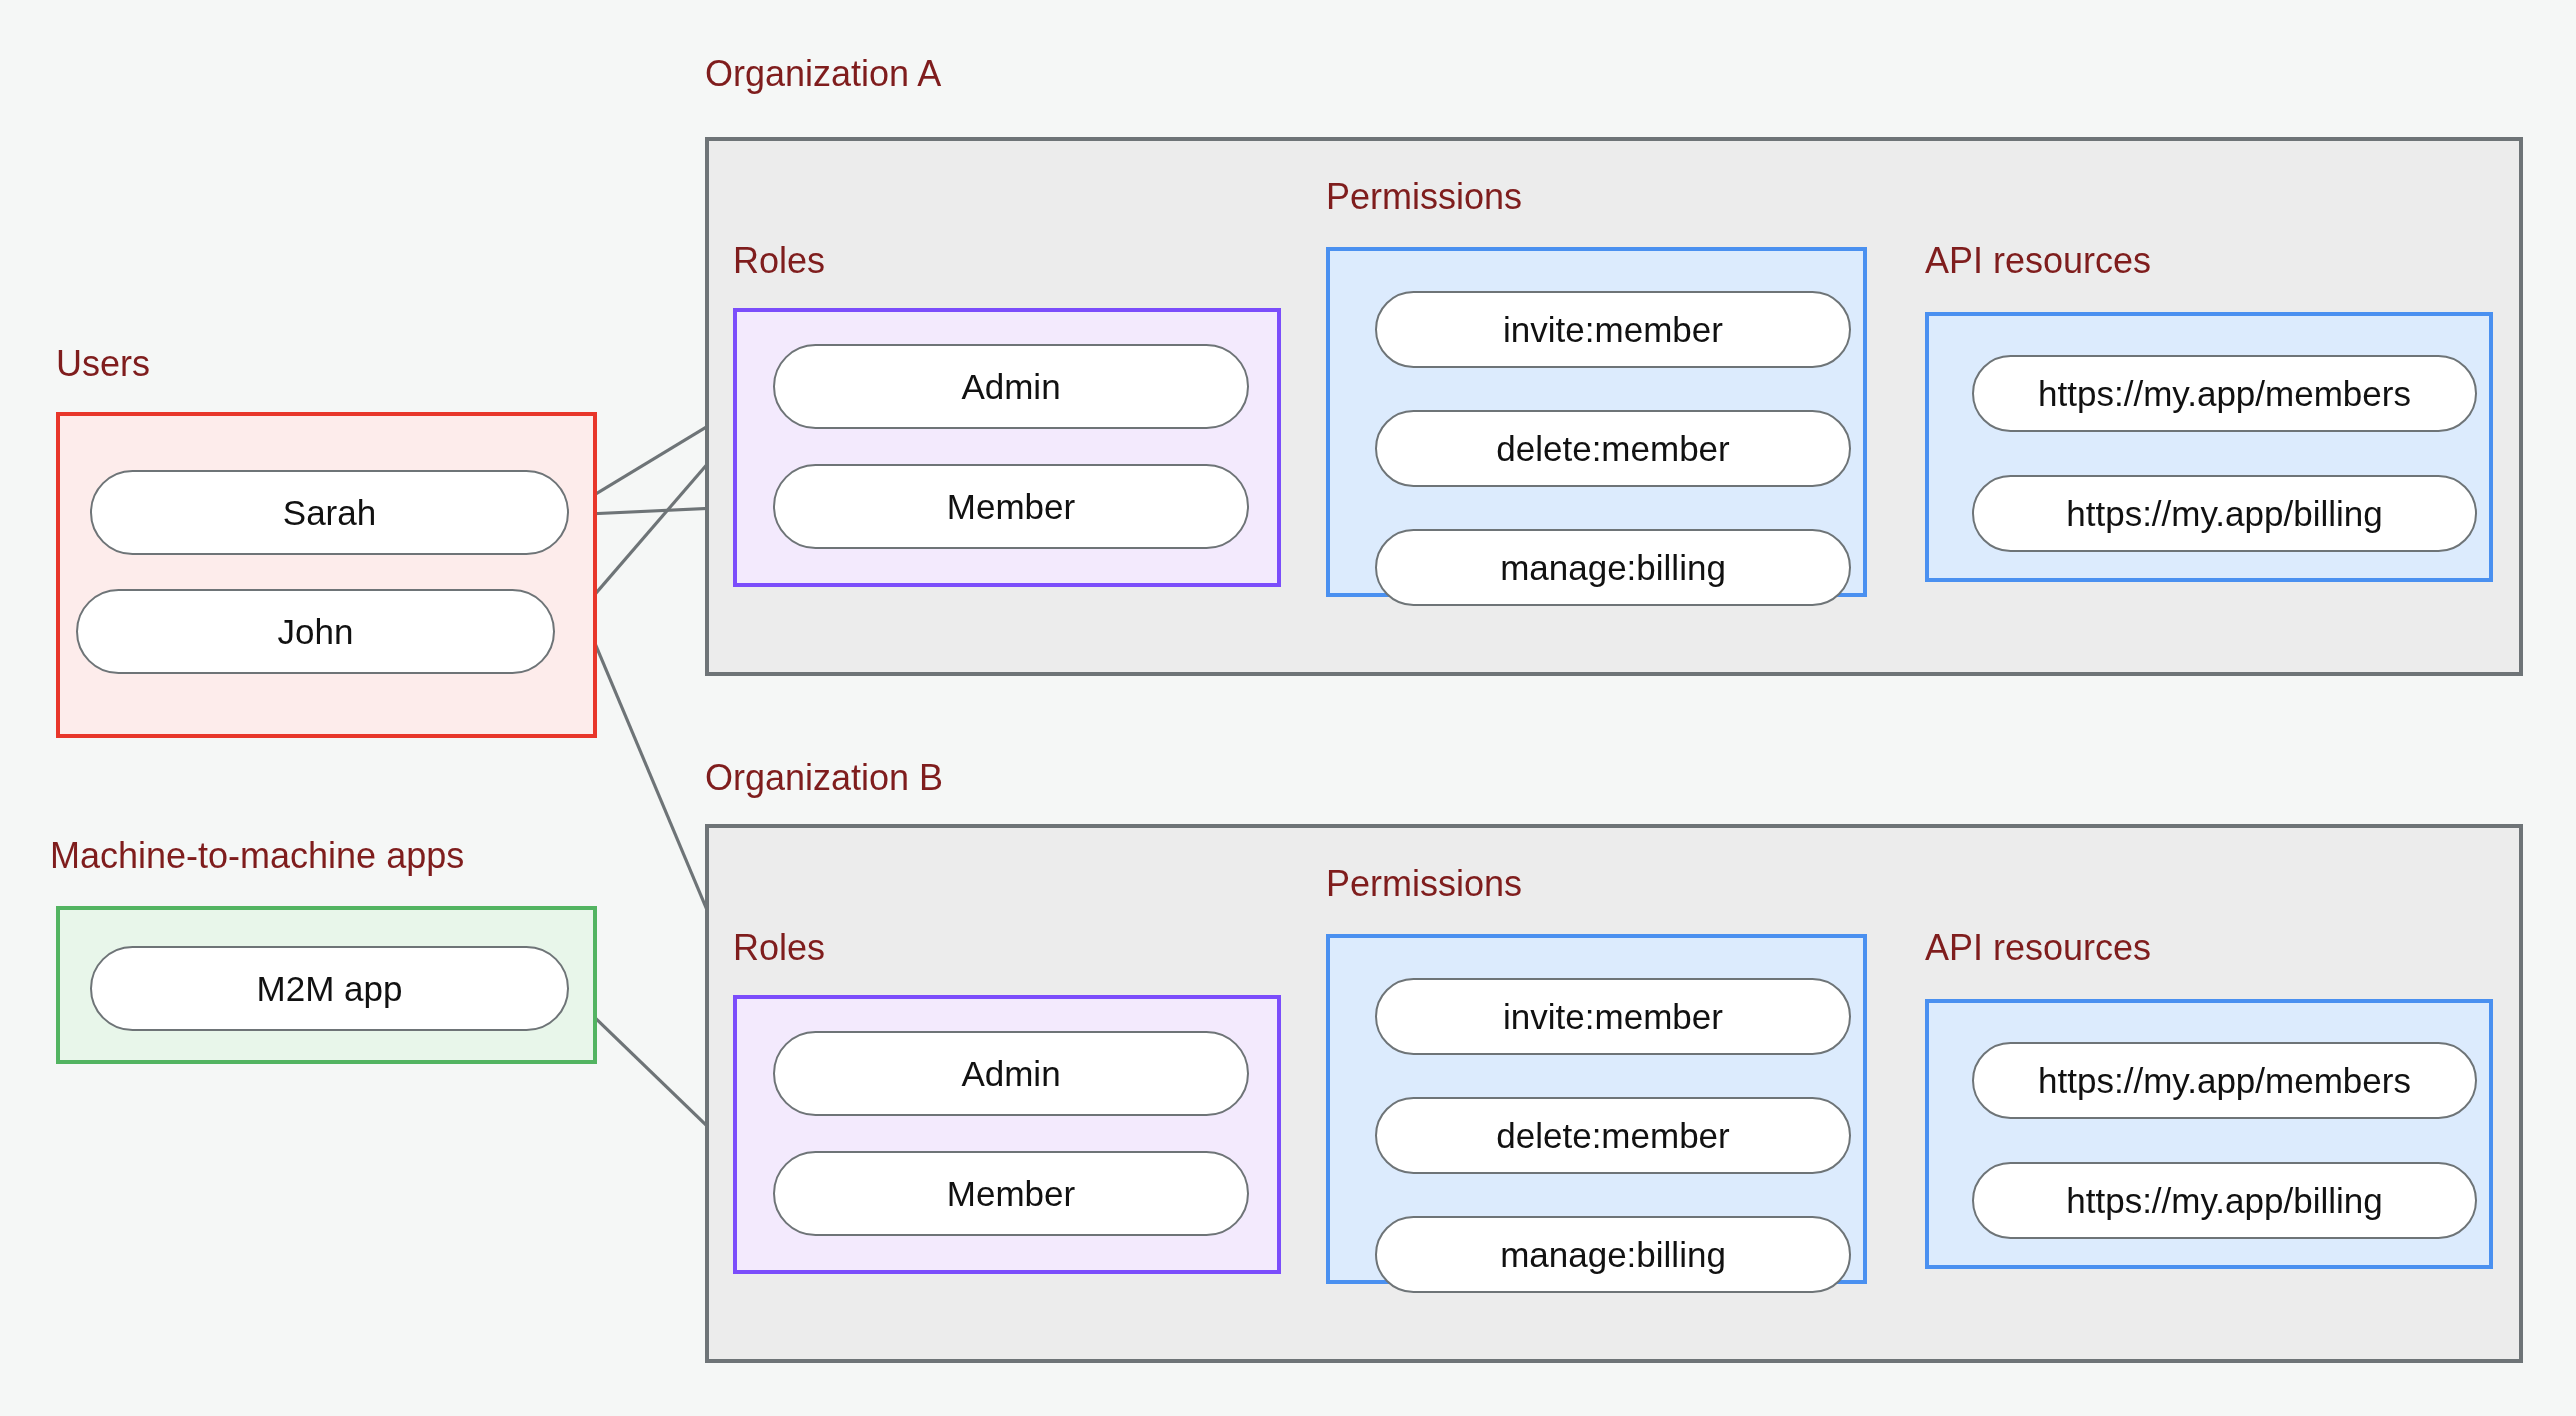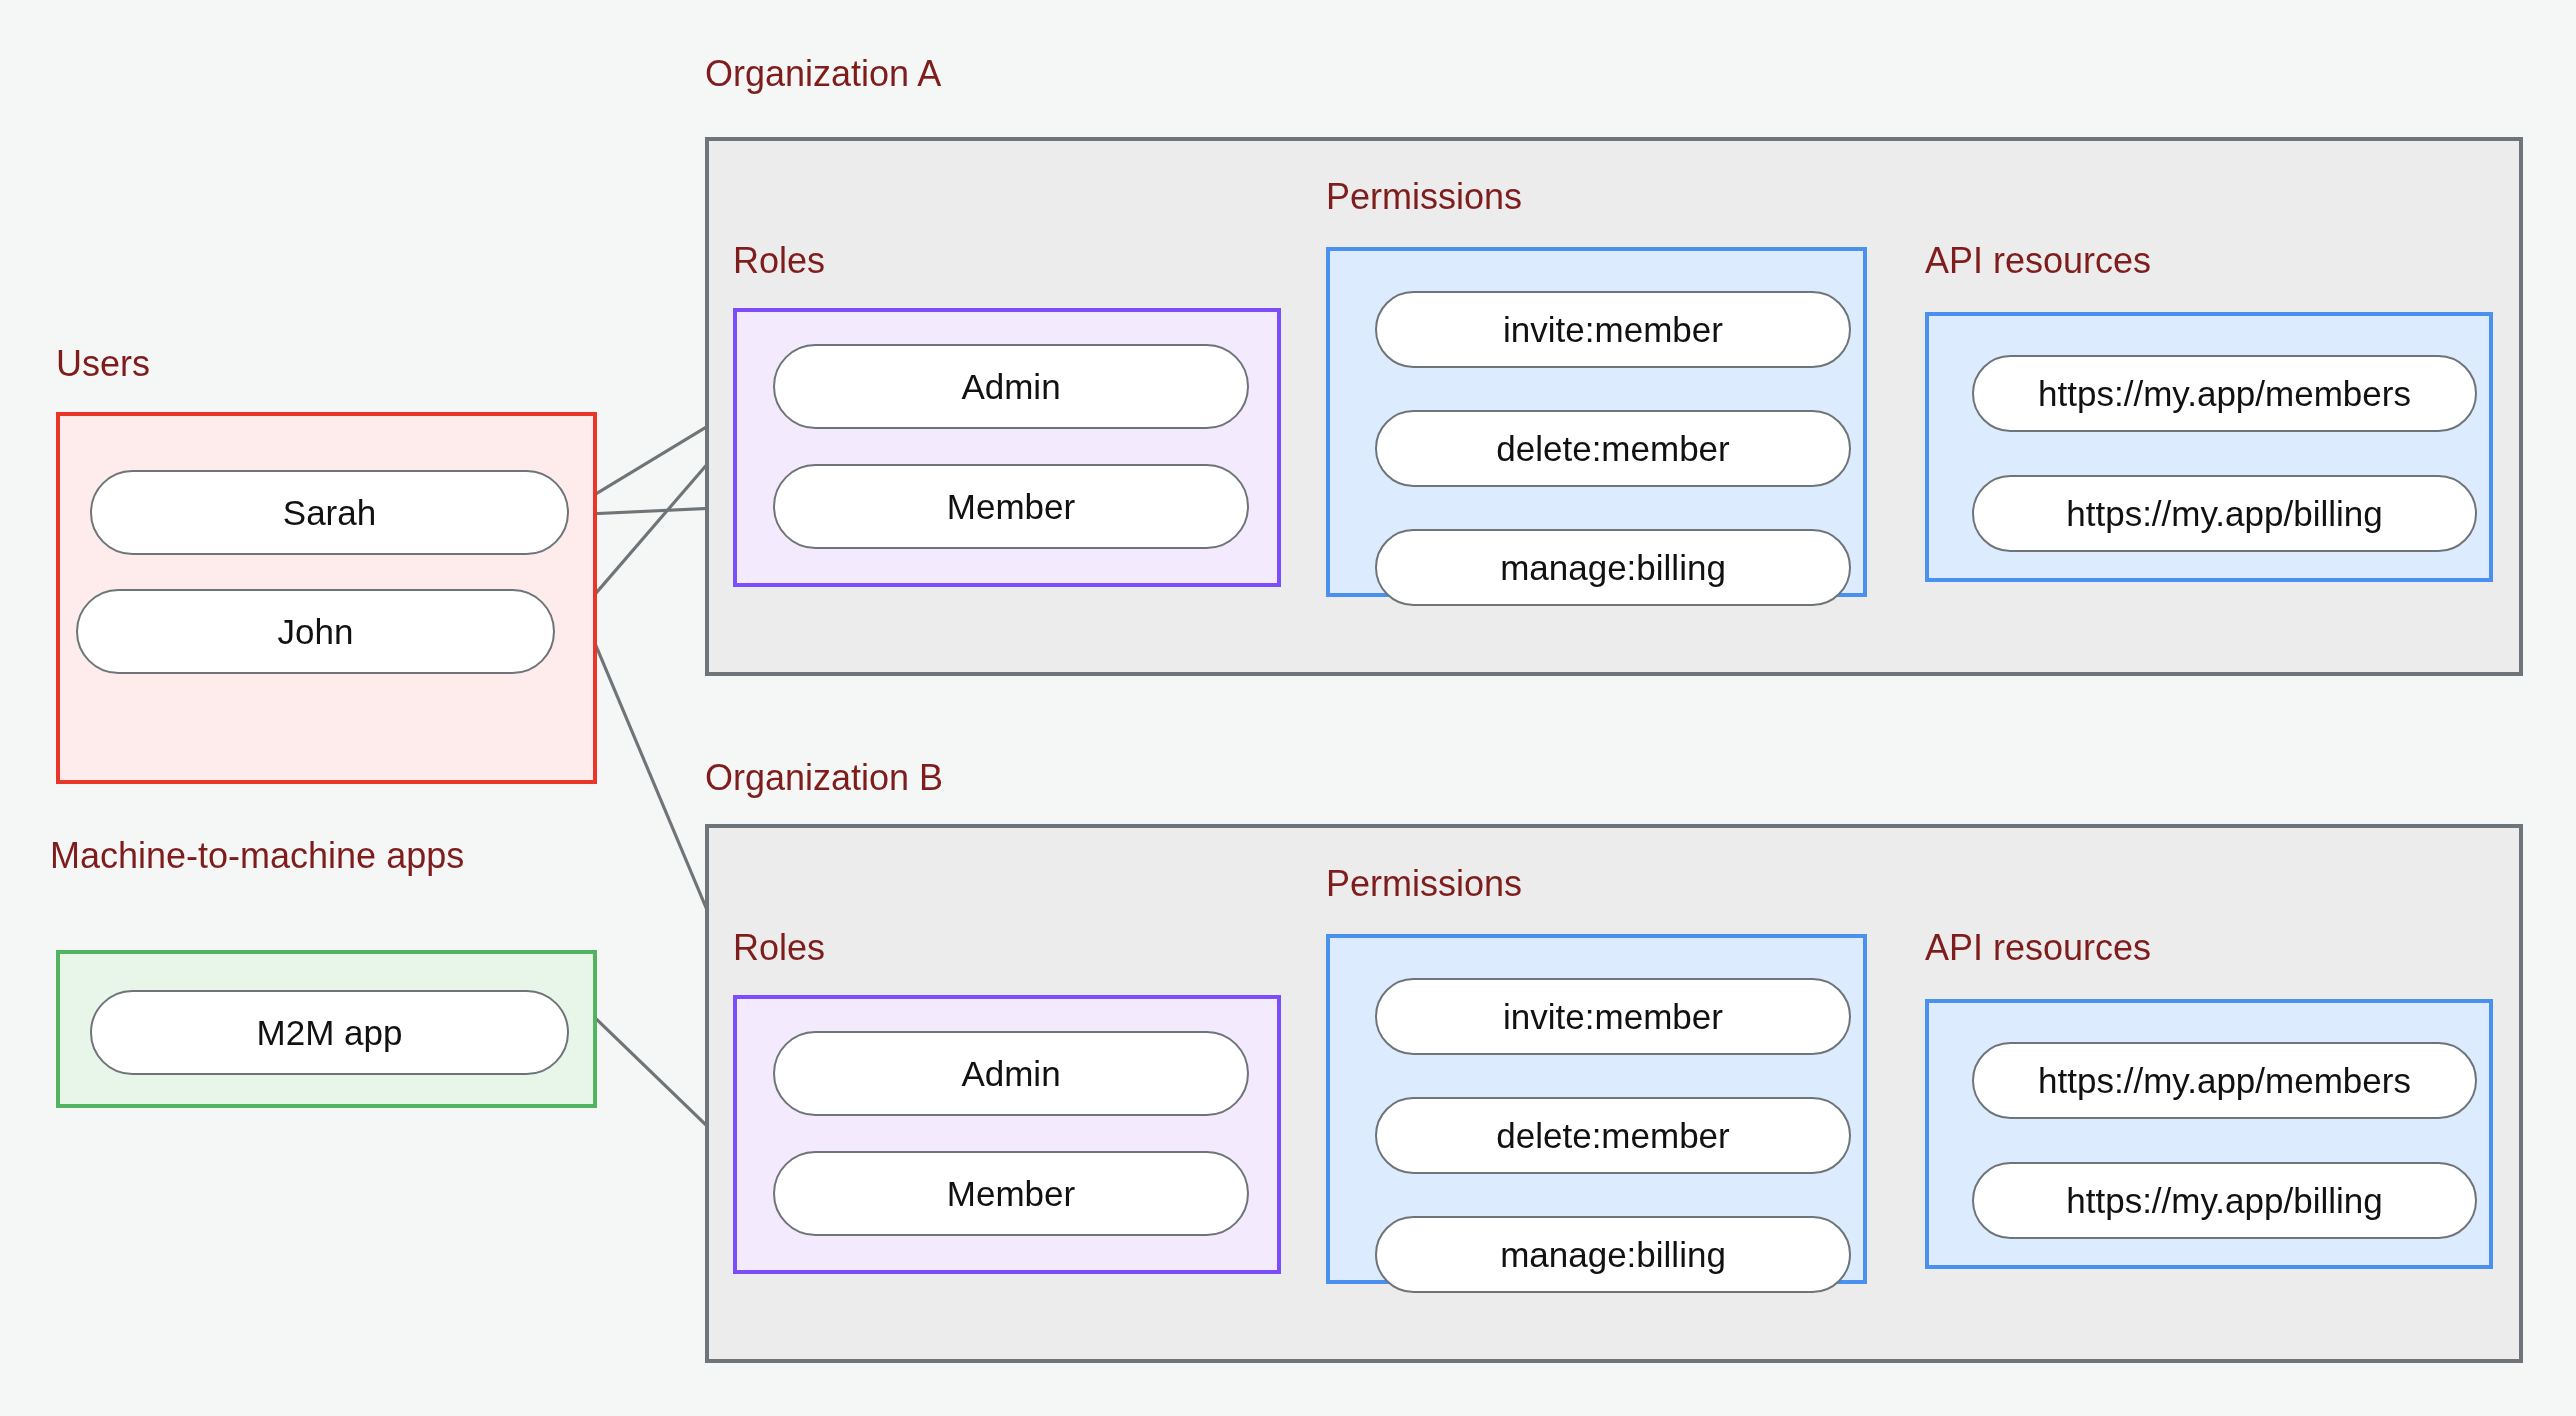--- a/index.html
+++ b/index.html
@@ -35,21 +35,20 @@
     background: #ececec;
     border: 4.5px solid #6e7477;
   }
   .users-box {
     background: #fdeceb;
     border: 4.5px solid #e8362a;
   }
   .m2m-box {
     background: #e8f6ea;
     border: 4.5px solid #52b461;
-    margin-top: 44px;
   }
   .roles-box {
     background: #f3eafd;
     border: 4.5px solid #7b4dfb;
   }
   .perms-box, .api-box {
     background: #dcebfd;
     border: 4.5px solid #4a90f0;
   }
   
@@ -133,21 +132,21 @@
     <circle cx="1518" cy="1123" r="11"></circle>
     <circle cx="1518" cy="1256" r="11"></circle>
     <circle cx="1518" cy="1389" r="11"></circle>
 
     <circle cx="2182" cy="1190" r="11"></circle>
     <circle cx="2182" cy="1323" r="11"></circle>
   </svg>
 
   <div class="section-title" style="left:56px; top:346px;">Users</div>
 
-  <div class="group-box users-box" style="left:56px; top:412px; width:541px; height:372px;">
+  <div class="group-box users-box" style="left:56px; top:412px; width:541px; height:326px;">
     <div class="pill" style="left:30px; top:54px; width:479px; height:85px;">Sarah</div>
     <div class="pill" style="left:16px; top:173px; width:479px; height:85px;">John</div>
   </div>
 
   <div class="section-title" style="left:50px; top:838px;">Machine-to-machine apps</div>
 
   <div class="group-box m2m-box" style="left:56px; top:906px; width:541px; height:158px;">
     <div class="pill" style="left:30px; top:36px; width:479px; height:85px;">M2M app</div>
   </div>
 

